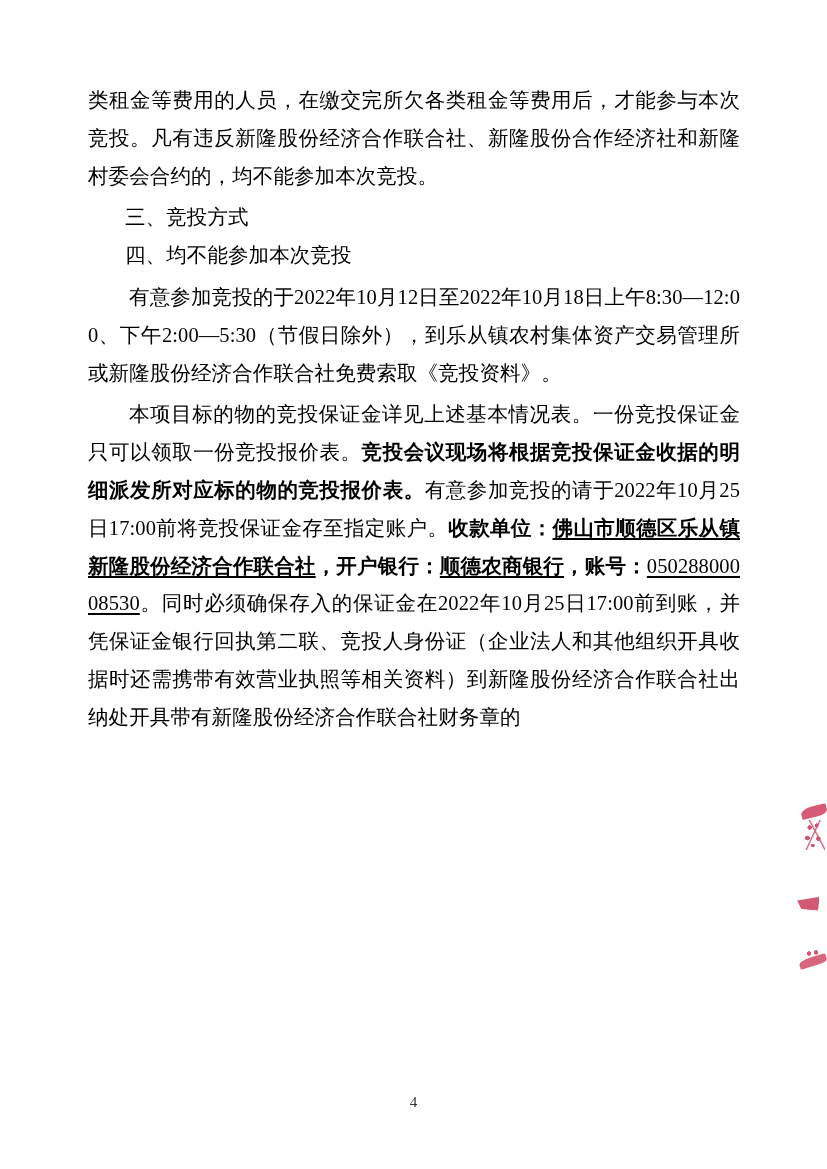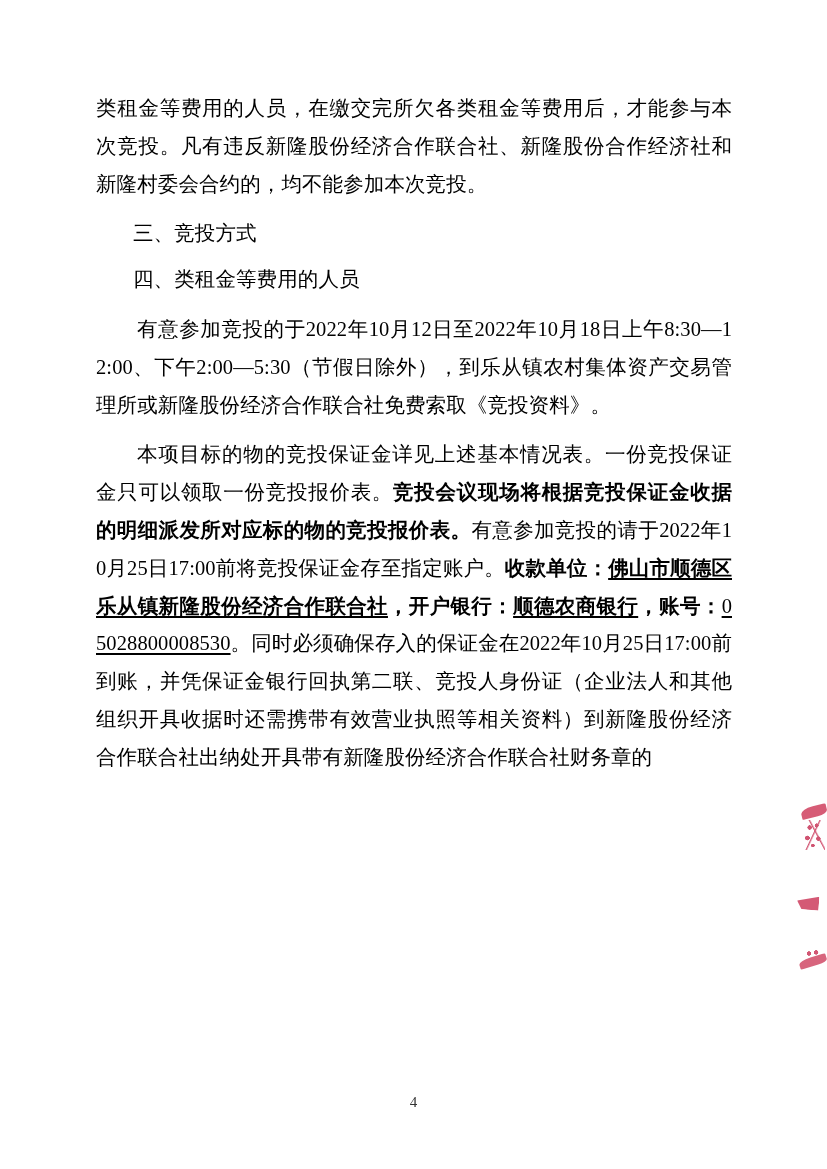--- a/index.html
+++ b/index.html
@@ -23,32 +23,32 @@
     position: absolute;
     left: 84px;
     top: 78px;
     width: 660px;
   }
   .para {
     font-size: 20.5px;
     line-height: 37.8px;
     text-align: justify;
     text-justify: inter-ideograph;
-    margin: 12px;
+    margin: 4px;
     letter-spacing: 0.1px;
     text-indent: 0;
     word-break: break-all;
   }
   .para.indent {
     text-indent: 2em;
   }
   .heading {
     font-size: 20.5px;
     line-height: 37.8px;
-    margin: 8px;
+    margin: 0;
     text-indent: 2em;
     letter-spacing: 0.1px;
   }
   .b {
     font-weight: bold;
   }
   .u {
     text-decoration: underline;
     text-underline-offset: 3px;
   }
@@ -148,21 +148,21 @@
   </div>
 
   <div class="content">
 
     <p class="para">类租金等费用的人员，在缴交完所欠各类租金等费用后，才能参与本次竞投。凡有违反新隆股份经济合作联合社、新隆股份合作经济社和新隆村委会合约的，均不能参加本次竞投。</p>
 
     <p class="heading">三、竞投方式</p>
 
 
 
-    <p class="heading">四、类租金等费用的人员</p>
+    <p class="heading">四、均不能参加本次竞投</p>
 
     <p class="para indent">有意参加竞投的于2022年10月12日至2022年10月18日上午8:30—12:00、下午2:00—5:30（节假日除外），到乐从镇农村集体资产交易管理所或新隆股份经济合作联合社免费索取《竞投资料》。</p>
 
 
     <p class="para indent"><span>本项目标的物的竞投保证金详见上述基本情况表。一份竞投保证金只可以领取一份竞投报价表。</span><span class="b">竞投会议现场将根据竞投保证金收据的明细派发所对应标的物的竞投报价表。</span><span>有意参加竞投的请于2022年10月25日17:00前将竞投保证金存至指定账户。</span><span class="b">收款单位：</span><span class="bu">佛山市顺德区乐从镇新隆股份经济合作联合社</span><span class="b">，开户银行：</span><span class="bu">顺德农商银行</span><span class="b">，账号：</span><span class="u num">05028800008530</span><span>。同时必须确保存入的保证金在2022年10月25日17:00前到账，并凭保证金银行回执第二联、竞投人身份证（企业法人和其他组织开具收据时还需携带有效营业执照等相关资料）到新隆股份经济合作联合社出纳处开具带有新隆股份经济合作联合社财务章的</span></p>
 
   </div>
 
   <div class="page-number">4</div>
 

